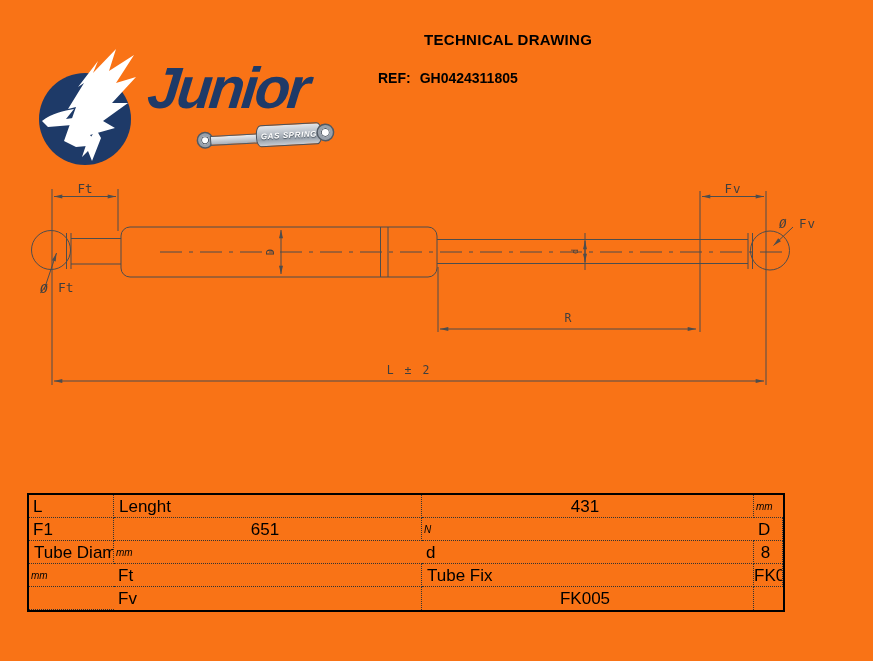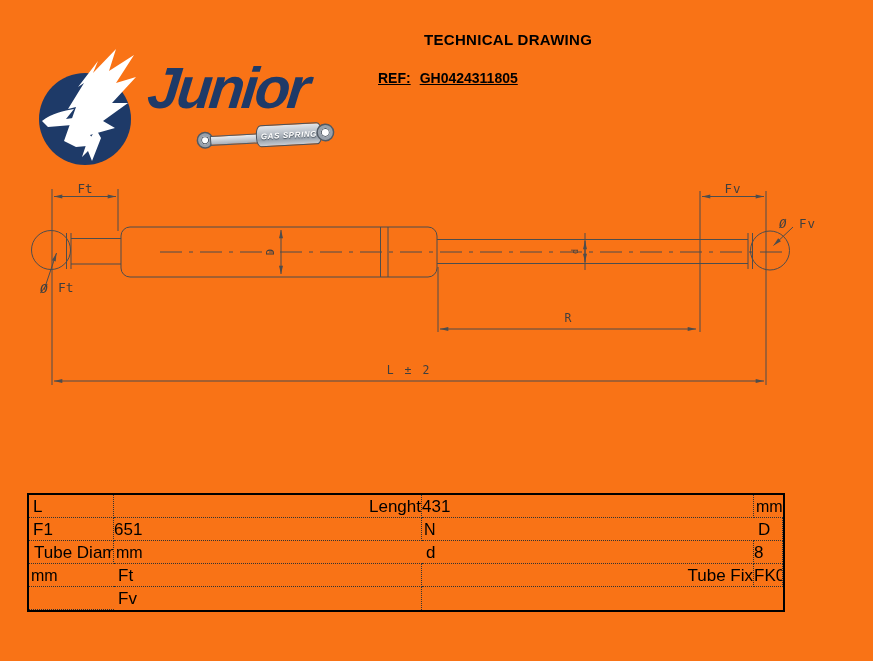--- a/index.html
+++ b/index.html
@@ -2,21 +2,21 @@
 <html><head>
 <meta charset="utf-8">
 <style>
   html,body{margin:0;padding:0;background:#fff;}
   #page{position:relative;width:873px;height:661px;background:#f97316;overflow:hidden;
         font-family:"Liberation Sans",sans-serif;color:#000;}
 
   
   .doc-title{position:absolute;left:424px;top:31px;font-size:15px;font-weight:bold;
              letter-spacing:.3px;white-space:nowrap;}
-  .ref-line{position:absolute;left:378px;top:70px;font-size:14px;font-weight:bold;white-space:nowrap;text-decoration:underline;}
+  .ref-line{position:absolute;left:378px;top:70px;font-size:14px;font-weight:bold;white-space:nowrap;}
   .ref-line .ref-value{margin-left:9px;}
 
   
   .logo{position:absolute;left:30px;top:45px;width:290px;height:125px;}
   .logo-mark{position:absolute;left:0;top:0;width:140px;height:125px;}
   .brand-word{position:absolute;left:118px;top:14px;width:200px;
               font-family:"Liberation Sans",sans-serif;font-style:italic;font-weight:bold;
               font-size:58px;line-height:58px;letter-spacing:-3px;color:#1e3a68;
               transform:skewX(-6deg);}
   .spring-device{position:absolute;left:168px;top:77px;width:136px;height:30px;
@@ -37,25 +37,25 @@
   
   .drawing-svg{position:absolute;left:0;top:0;width:873px;height:430px;}
   .cad-text{font-family:"DejaVu Sans Mono",monospace;fill:#3f3f3f;}
 
   
   .spec-table{position:absolute;left:27px;top:493px;border:2px solid #000;
               display:grid;grid-template-columns:85px 308px 332px 29px;
               grid-auto-rows:23px;font-size:17px;line-height:23px;}
   .spec-table .cell{border-right:1px dotted #333;border-bottom:1px dotted #333;
                     white-space:nowrap;overflow:hidden;}
-  .spec-table .cell.col-unit{border-right:none;font-size:16px;padding-left:2px;}
+  .spec-table .cell.col-unit{border-right:none;font-size:10px;padding-left:2px;font-style:italic;}
   .spec-table .row-last{border-bottom:none;}
   .col-sym{padding-left:4px;}
-  .col-name{padding-left:5px;text-align:right;}
-  .col-val{text-align:left;padding-right:5px;}
+  .col-name{padding-left:5px;}
+  .col-val{text-align:center;padding-right:5px;}
 </style>
 </head>
 <body>
 
 <div id="page">
 
   <div class="doc-title">TECHNICAL DRAWING</div>
   <div class="ref-line">
     <span>REF:</span><span class="ref-value">GH0424311805</span>
   </div>
@@ -158,16 +158,17 @@
     <div class="cell col-sym">d</div>
     <div class="cell col-val">8</div>
     <div class="cell col-unit">mm</div>
 
     <div class="cell col-sym">Ft</div>
     <div class="cell col-name">Tube Fix</div>
     <div class="cell col-val">FK018</div>
     <div class="cell col-unit"></div>
 
     <div class="cell col-sym row-last">Fv</div>
+    <div class="cell col-val row-last">FK005</div>
     <div class="cell col-unit row-last"></div>
   </div>
 
 </div>
 
 </body></html>

